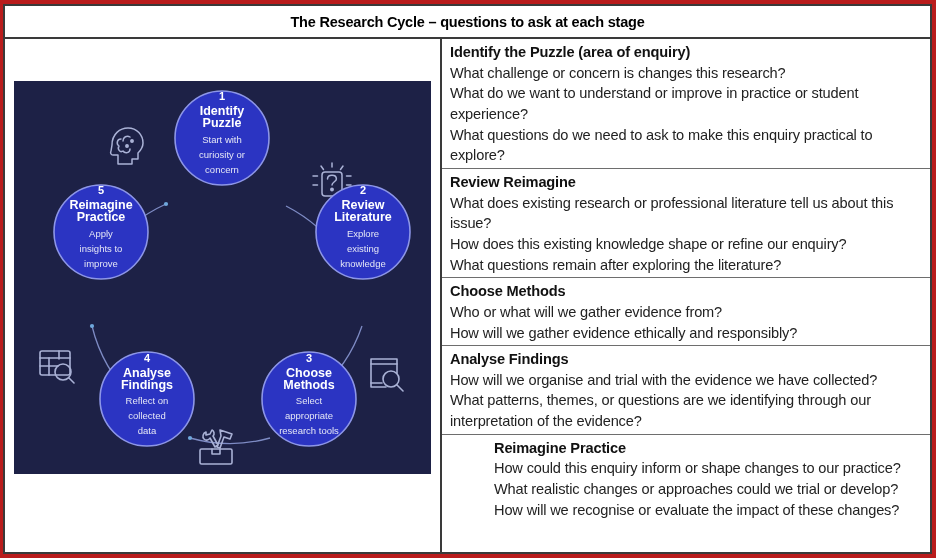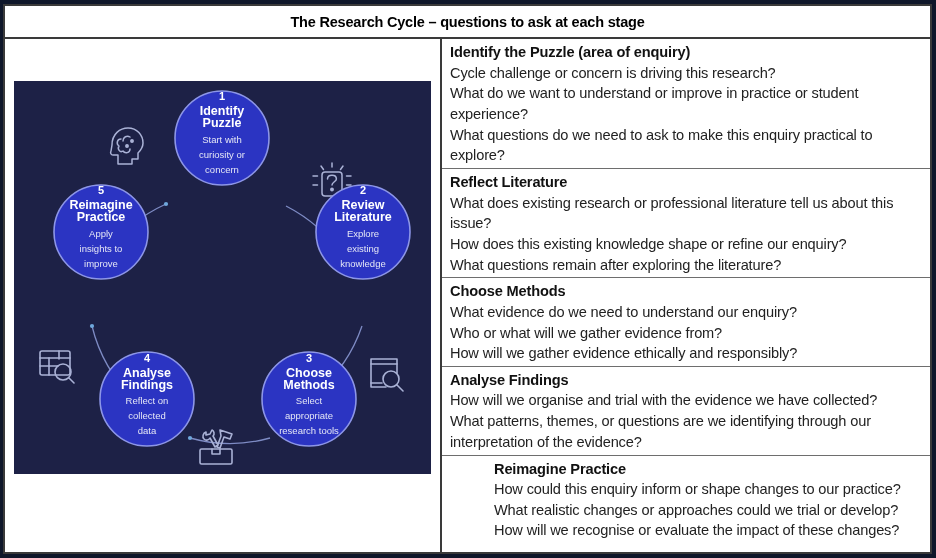--- a/index.html
+++ b/index.html
@@ -12,21 +12,21 @@
     height: 558px;
     font-family: "Liberation Sans", sans-serif;
     overflow: hidden;
   }
 
   .page {
     position: relative;
     width: 936px;
     height: 558px;
     box-sizing: border-box;
-    background: #0f172a;
+    background: #b91c1c;
   }
 
   
   .frame {
     position: absolute;
     left: 3px;
     top: 4px;
     width: 929px;
     height: 550px;
     box-sizing: border-box;
@@ -261,35 +261,34 @@
             </g>
 
           </svg>
         </div>
       </div>
 
       <div class="right-cell">
 
         <div class="section">
           <div class="section-title">Identify the Puzzle (area of enquiry)</div>
-          <div class="section-line">Cycle challenge or concern is driving this research?</div>
+          <div class="section-line">What challenge or concern is changes this research?</div>
           <div class="section-line">What do we want to understand or improve in practice or student experience?</div>
           <div class="section-line">What questions do we need to ask to make this enquiry practical to explore?</div>
         </div>
 
         <div class="section">
-          <div class="section-title">Reflect Literature</div>
+          <div class="section-title">Review Reimagine</div>
           <div class="section-line">What does existing research or professional literature tell us about this issue?</div>
           <div class="section-line">How does this existing knowledge shape or refine our enquiry?</div>
           <div class="section-line">What questions remain after exploring the literature?</div>
         </div>
 
         <div class="section">
           <div class="section-title">Choose Methods</div>
-          <div class="section-line">What evidence do we need to understand our enquiry?</div>
           <div class="section-line">Who or what will we gather evidence from?</div>
           <div class="section-line">How will we gather evidence ethically and responsibly?</div>
         </div>
 
         <div class="section">
           <div class="section-title">Analyse Findings</div>
           <div class="section-line">How will we organise and trial with the evidence we have collected?</div>
           <div class="section-line">What patterns, themes, or questions are we identifying through our interpretation of the evidence?</div>
         </div>
 

